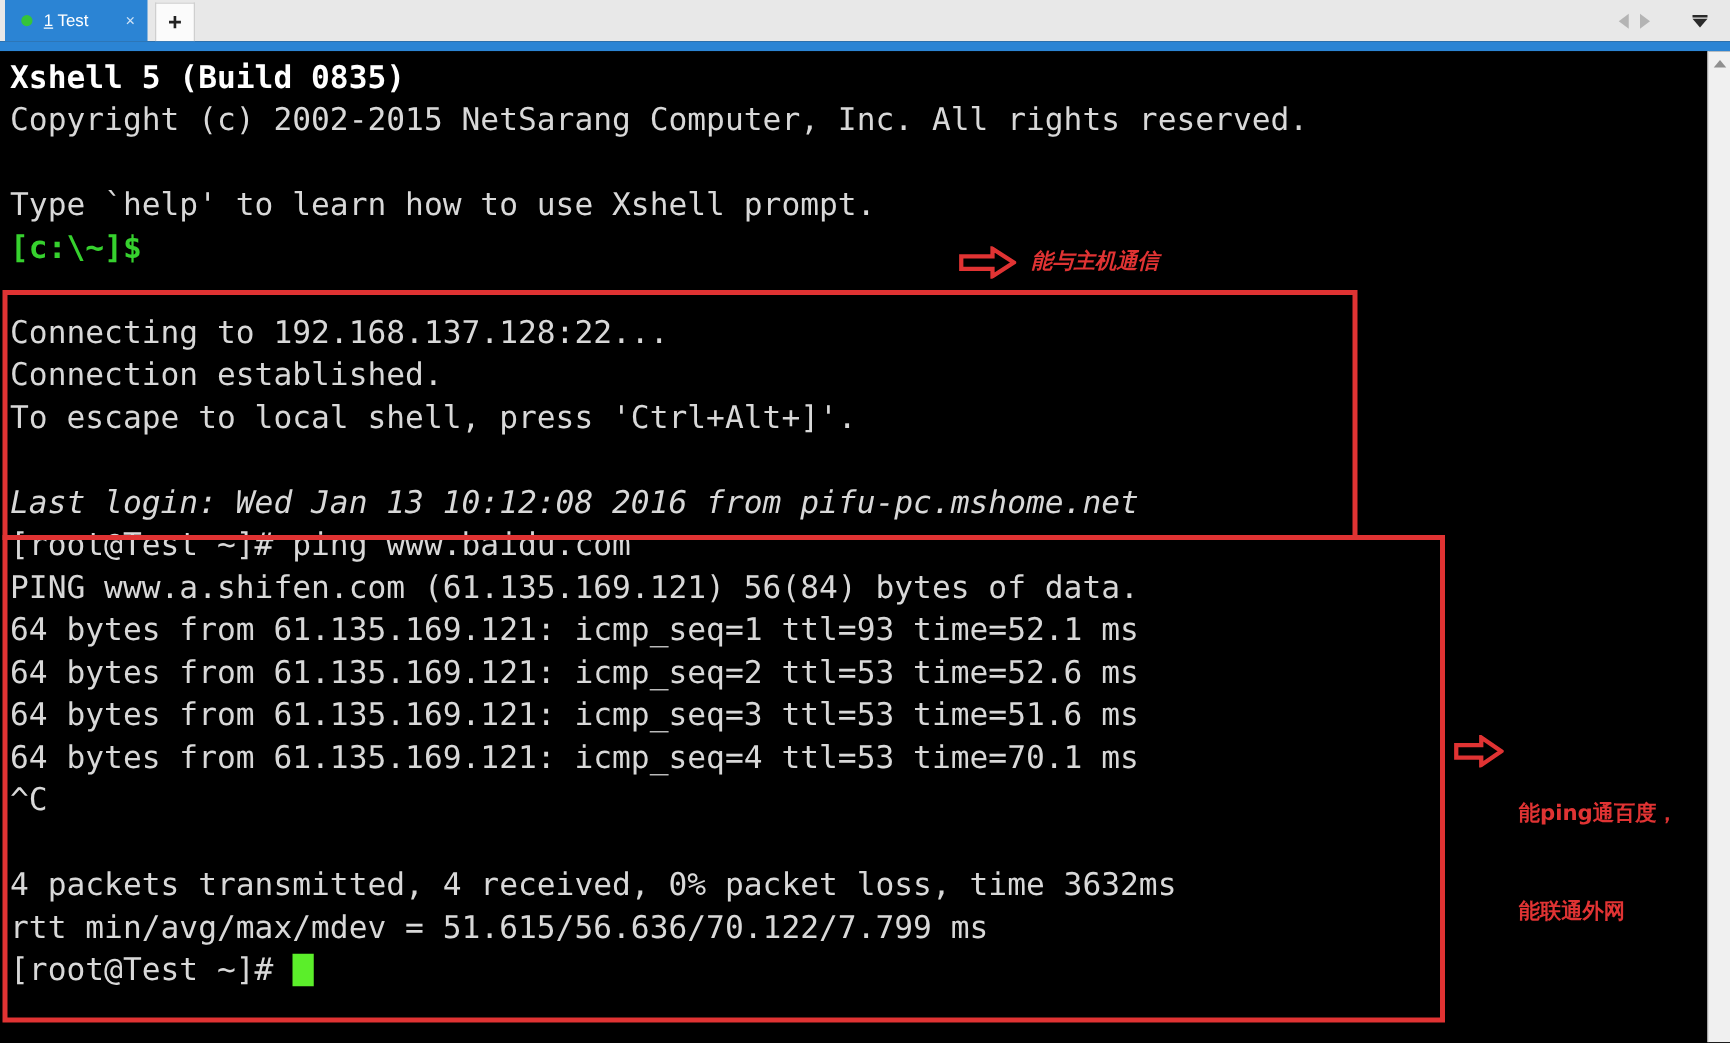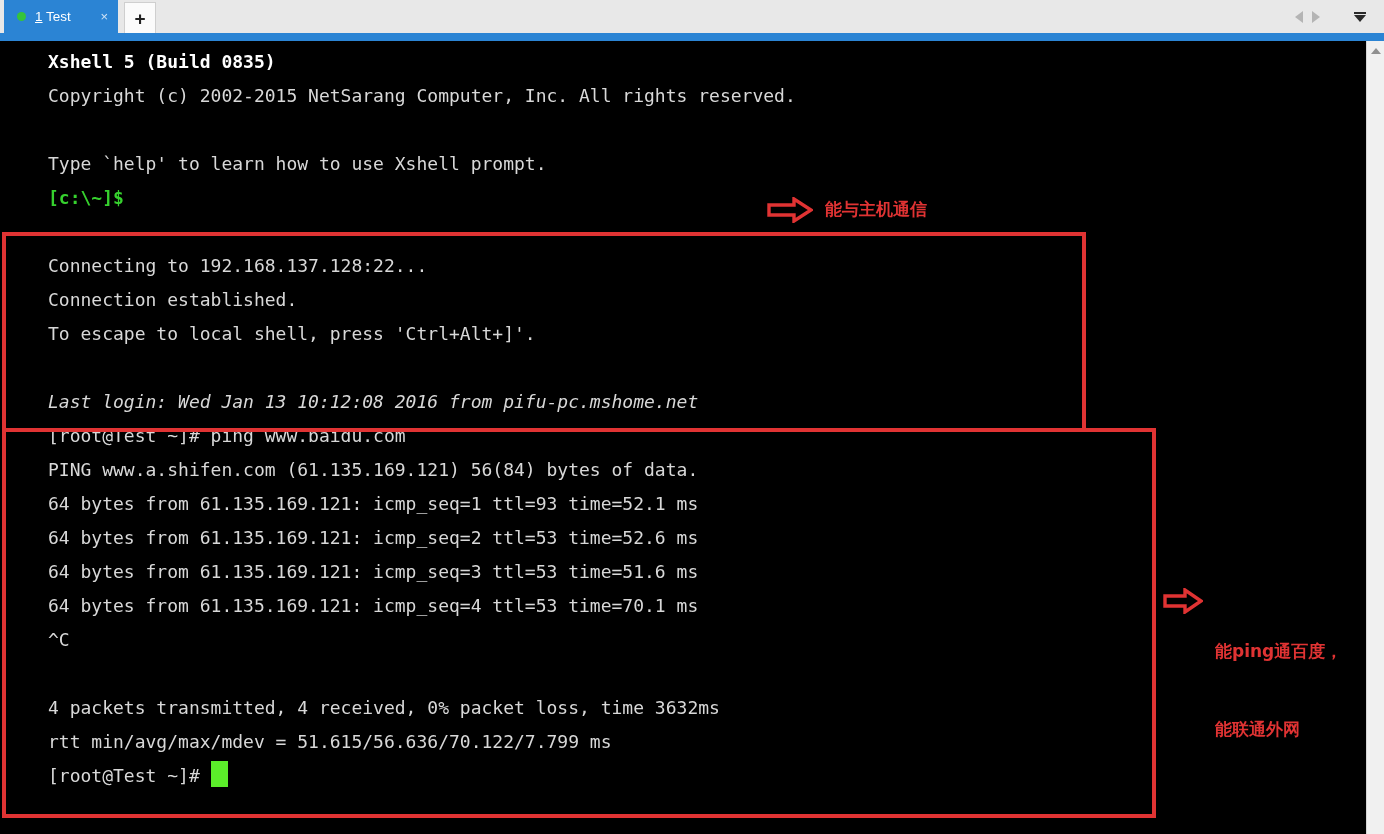--- a/index.html
+++ b/index.html
@@ -97,26 +97,25 @@
   .terminal {
     position: absolute; left: 0; top: 41px;
     width: 1366px; height: 793px;
     background: #000;
     overflow: hidden;
   }
   .term-line {
     position: absolute; left: 8px;
     color: #d8d8d8;
     font-family: "DejaVu Sans Mono", monospace;
-    font-size: 18px;
+    font-size: 25px;
     line-height: 34px;
     height: 34px;
     white-space: pre;
     letter-spacing: 0px;
-    margin-left: 40px;
   }
   .term-line.bold   { font-weight: bold; color: #ffffff; }
   .term-line.green  { color: #36d12e; font-weight: bold; }
   .cursor-block {
     display: inline-block;
     width: 17px; height: 26px;
     background: #5bee2a;
     vertical-align: -5px;
   }
 
@@ -133,21 +132,21 @@
   .annot {
     position: absolute;
     display: flex; align-items: flex-start;
     color: #e03333;
     font-family: "DejaVu Sans", "Liberation Sans", sans-serif;
     font-size: 17px;
     font-weight: bold;
     line-height: 26px;
     white-space: pre;
   }
-  #annot-1 { left: 767px; top: 195px; align-items: center; }
+  #annot-1 { left: 767px; top: 195px; align-items: center; font-style: italic; }
   #annot-2 { left: 1163px; top: 586px; }
   .annot-text { margin-left: 12px; }
   .annot-arrow { flex: none; margin-top: 2px; }
 
   
   .scrollbar {
     position: absolute; right: 0; top: 41px;
     width: 18px; height: 793px;
     background: #f0f0f0;
     border-left: 1px solid #d6d6d6;

